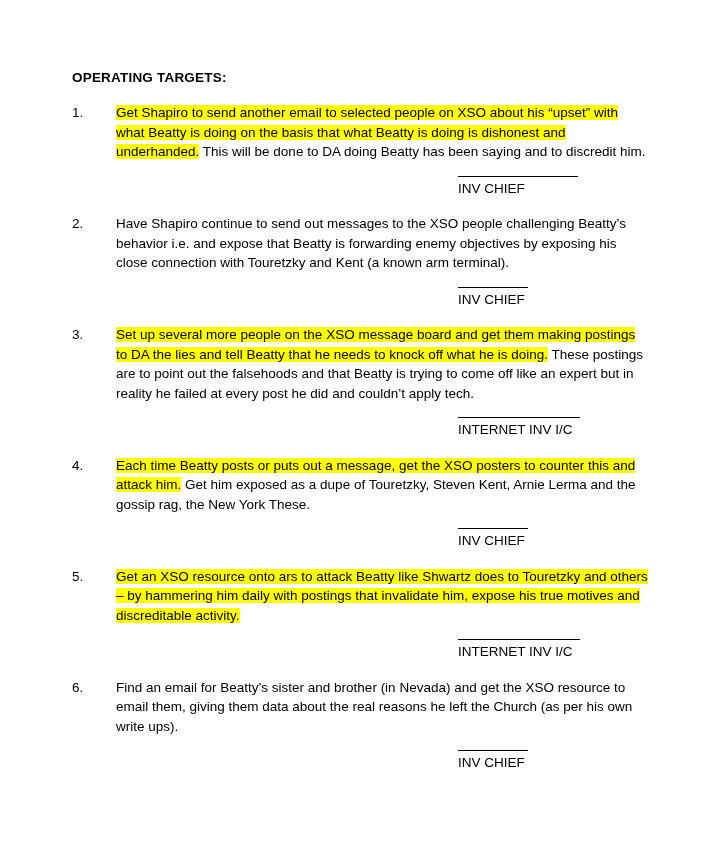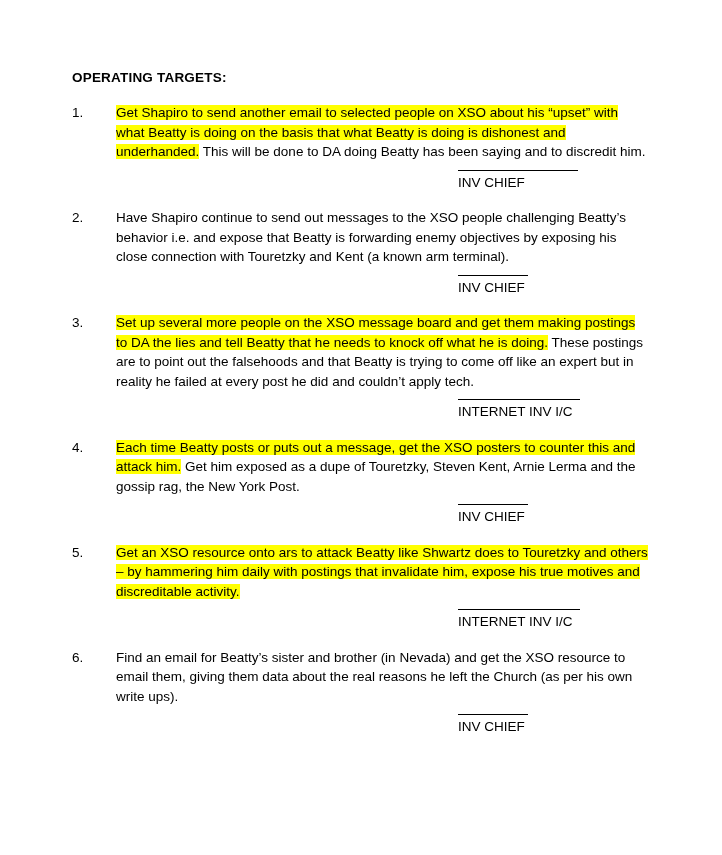--- a/index.html
+++ b/index.html
@@ -45,21 +45,21 @@
     font-size: 13.5px;
     line-height: 19.5px;
     text-align: left;
   }
   .hl {
     background: #ffff00;
   }
   .ul {
   }
   .sig-block {
-    margin-top: 8px;
+    margin-top: 14px;
     display: flex;
     justify-content: flex-start;
   }
   .sig-inner {
     margin-left: 386px;
   }
   .sig-line {
     border-top: 1px solid #000;
     height: 0;
     margin-bottom: 2px;
@@ -107,21 +107,21 @@
       </div>
       <div class="sig-block">
         <div class="sig-inner">
           <div class="sig-line" style="width: 122px;"></div>
           <div class="sig-label">INTERNET INV I/C</div>
         </div>
       </div>
       <div class="gap"></div>
       <div class="item">
         <div class="item-num">4.</div>
-        <div class="item-body"><span class="hl">Each time Beatty posts or puts out a message, get the XSO posters to counter this and attack him.</span><span class=""> Get him exposed as a dupe of Touretzky, Steven Kent, Arnie Lerma and the gossip rag, the New York Post.</span></div>
+        <div class="item-body"><span class="hl">Each time Beatty posts or puts out a message, get the XSO posters to counter this and attack him.</span><span class=""> Get him exposed as a dupe of Touretzky, Steven Kent, Arnie Lerma and the gossip rag, the New York These.</span></div>
       </div>
       <div class="sig-block">
         <div class="sig-inner">
           <div class="sig-line" style="width: 70px;"></div>
           <div class="sig-label">INV CHIEF</div>
         </div>
       </div>
       <div class="gap"></div>
       <div class="item">
         <div class="item-num">5.</div>

